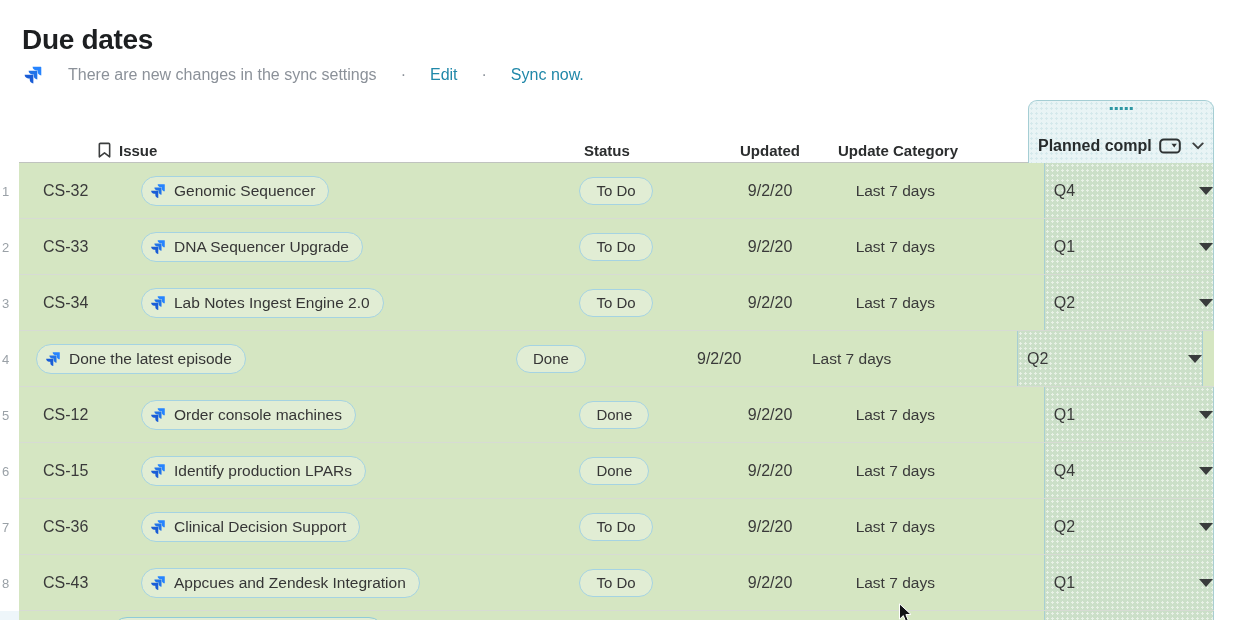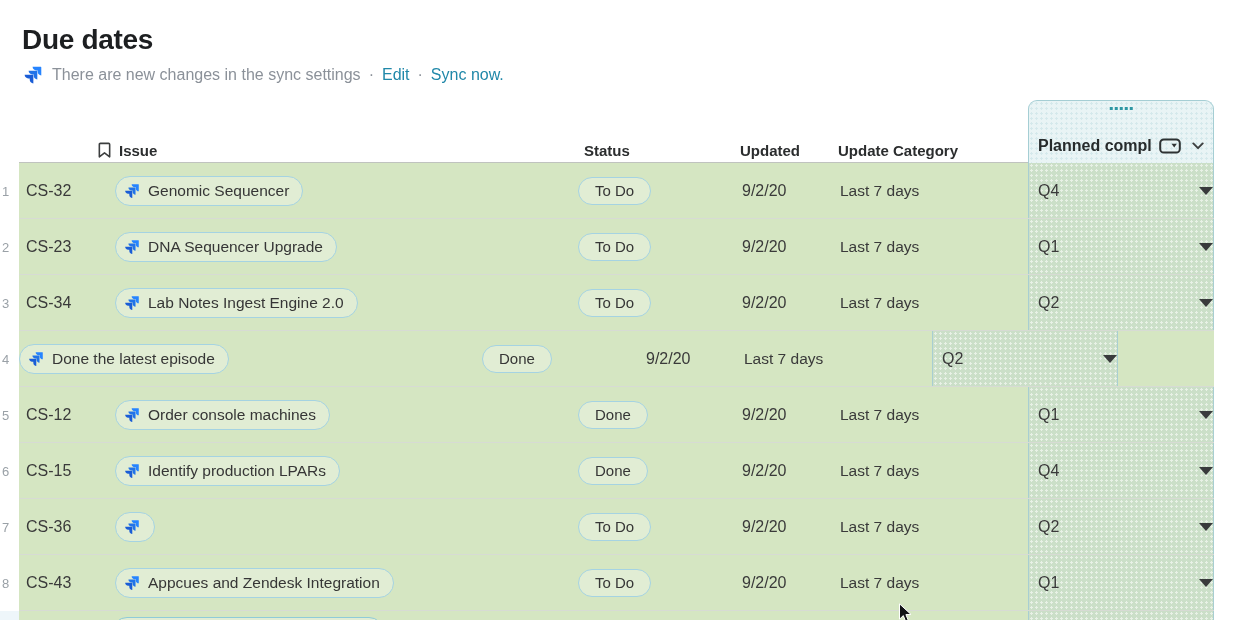--- a/index.html
+++ b/index.html
@@ -4,21 +4,21 @@
 <style>
   html,body{margin:0;padding:0;}
   body{width:1240px;height:620px;overflow:hidden;background:#ffffff;
        font-family:"Liberation Sans", sans-serif;position:relative;}
   .page{position:absolute;inset:0;overflow:hidden;}
 
   
   .page-title{position:absolute;left:21px;top:23px;margin:1px;font-size:28px;font-weight:700;
               color:#1d1f21;letter-spacing:-0.3px;}
   .sync-banner{position:absolute;left:22px;top:63px;height:24px;display:flex;align-items:center;
-               gap:8px;font-size:16px;color:#8b9199;white-space:pre;}
+               gap:24px;font-size:16px;color:#8b9199;white-space:pre;}
   .sync-banner .link{color:#2088a9;cursor:pointer;text-decoration:none;text-align:right;}
   .jira-lg{width:22px;height:22px;flex:0 0 auto;}
 
   
   .hcell{position:absolute;top:137px;height:26px;display:flex;align-items:center;gap:7px;
          font-size:15px;font-weight:700;color:#2b2d2e;cursor:pointer;}
   .h-key{left:26px;margin-top:16px;}
   .h-issue{left:97px;}
   .h-status{left:584px;}
   .h-updated{left:740px;}
@@ -40,21 +40,21 @@
   .planned-label-row .chev{margin-left:auto;flex:0 0 auto;}
 
   
   .rows{position:absolute;top:163px;left:0;width:1240px;}
   .row{position:relative;height:56px;display:flex;}
   .gutter{width:19px;position:relative;flex:0 0 auto;}
   .rownum{position:absolute;left:0;width:11px;top:50%;transform:translateY(-50%);
           text-align:center;font-size:13px;color:#9aa1a7;}
   .band{width:1195px;flex:0 0 auto;background:#d5e6c2;border-bottom:1px solid #d7dbd4;
         box-sizing:border-box;display:flex;position:relative;}
-  .cell{display:flex;align-items:center;box-sizing:border-box;color:#3a3a3a;}
+  .cell{display:flex;align-items:center;box-sizing:border-box;color:#3a3a3a;margin-left:17px;}
   .c-key{width:96px;padding-left:7px;font-size:16px;cursor:pointer;}
   .c-issue{width:463px;cursor:pointer;}
   .c-status{width:140px;cursor:pointer;}
   .c-updated{width:104px;padding-left:24px;font-size:16px;cursor:pointer;}
   .c-category{width:206px;padding-left:18px;font-size:15.5px;cursor:pointer;}
   .c-planned{width:186px;padding-left:9px;font-size:16px;cursor:pointer;
              justify-content:space-between;background-color:#cbdfc8;
              border-left:1px solid #a8ced2;border-right:1px solid #a8ced2;
              background-image:radial-gradient(circle, rgba(255,255,255,0.55) 1px, transparent 1.35px);
              background-size:5px 5px;}
@@ -169,21 +169,21 @@
       </div>
     </div>
   </div>
 
   <div class="row">
     <div class="gutter">
       <span class="rownum">2</span>
     </div>
     <div class="band">
       <div class="cell c-key">
-        <span>CS-23</span>
+        <span>CS-33</span>
       </div>
       <div class="cell c-issue">
         <span class="pill issue-pill">
           <svg class="jira-sm" viewBox="0 0 128 128" aria-hidden="true">
             <path fill="#1a5dd6" d="M62 62.7H15.4c0 11.6 9.4 21 21 21H45v8.3c0 11.6 9.4 21 21 21V65.7c0-1.7-1.3-3-3-3z"></path>
             <path fill="#2173e8" d="M85.1 39.5H38.5c0 11.6 9.4 21 21 21h8.6v8.3c0 11.6 9.4 21 21 21V42.5c0-1.7-1.3-3-3-3z"></path>
             <path fill="#2684FF" d="M108.2 16.2H61.6c0 11.6 9.4 21 21 21h8.6v8.3c0 11.6 9.4 21 21 21V19.2c0-1.7-1.3-3-3-3z"></path>
           </svg>
           <span>DNA Sequencer Upgrade</span>
         </span>
@@ -345,20 +345,21 @@
       <div class="cell c-key">
         <span>CS-36</span>
       </div>
       <div class="cell c-issue">
         <span class="pill issue-pill">
           <svg class="jira-sm" viewBox="0 0 128 128" aria-hidden="true">
             <path fill="#1a5dd6" d="M62 62.7H15.4c0 11.6 9.4 21 21 21H45v8.3c0 11.6 9.4 21 21 21V65.7c0-1.7-1.3-3-3-3z"></path>
             <path fill="#2173e8" d="M85.1 39.5H38.5c0 11.6 9.4 21 21 21h8.6v8.3c0 11.6 9.4 21 21 21V42.5c0-1.7-1.3-3-3-3z"></path>
             <path fill="#2684FF" d="M108.2 16.2H61.6c0 11.6 9.4 21 21 21h8.6v8.3c0 11.6 9.4 21 21 21V19.2c0-1.7-1.3-3-3-3z"></path>
           </svg>
+          <span>Clinical Decision Support</span>
         </span>
       </div>
       <div class="cell c-status">
         <span class="pill status-pill">To Do</span>
       </div>
       <div class="cell c-updated">
         <span>9/2/20</span>
       </div>
       <div class="cell c-category">
         <span>Last 7 days</span>

